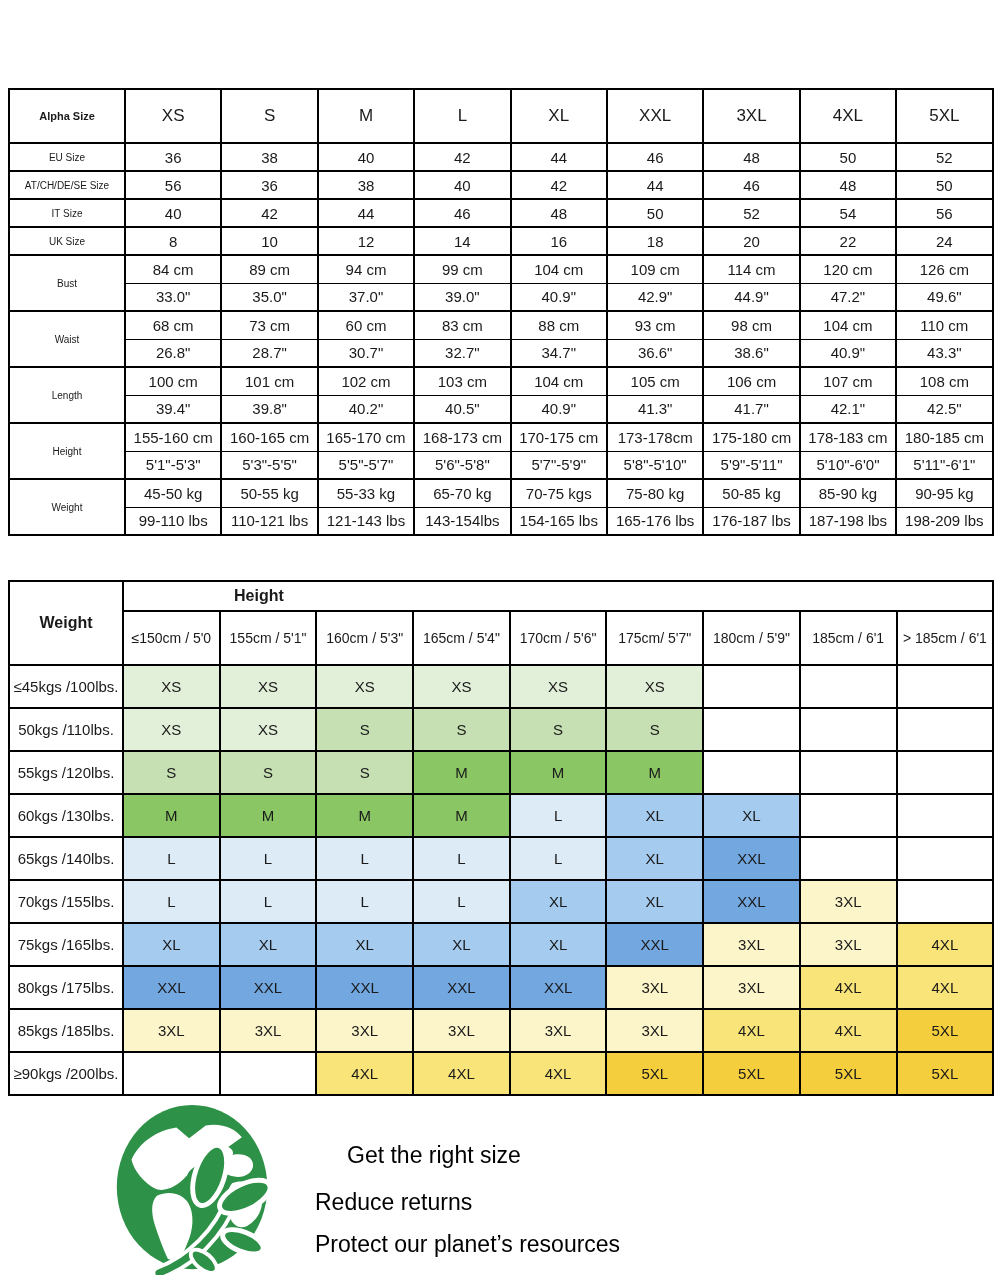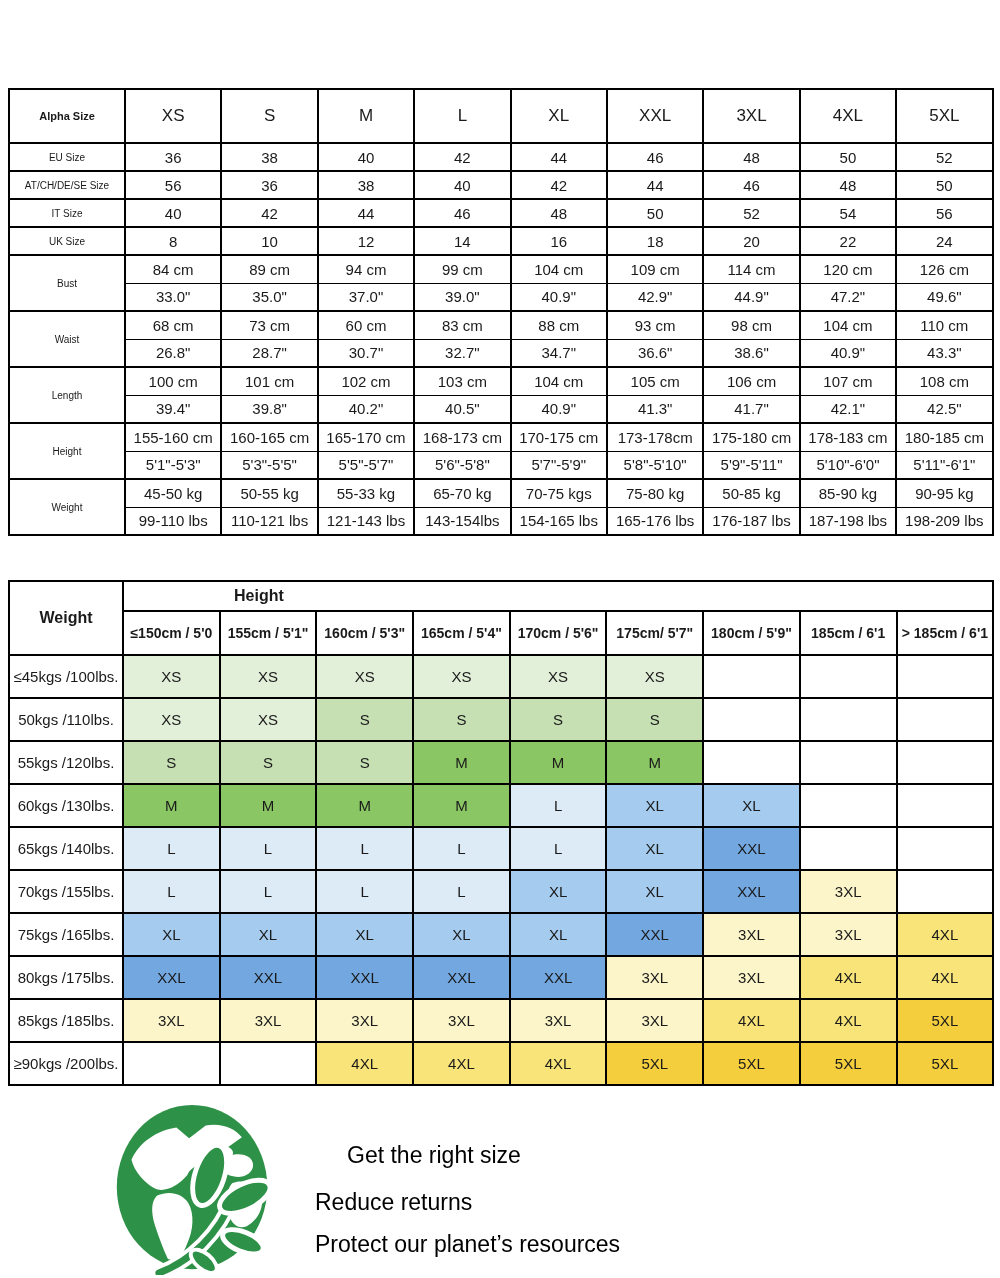--- a/index.html
+++ b/index.html
@@ -22,21 +22,21 @@
   #size-table tr.simple td { height:28px; }
   #size-table td.rowlabel, #size-table td.grouplabel { font-size:10px; }
   #size-table tr.mrow td { height:28px; }
   #size-table td.cm-cell { border-bottom-width:1px; }
   #size-table td.in-cell { border-top-width:1px; }
 
   
   #matrix-table { top:580px; }
   #matrix-table th.corner { font-weight:700; font-size:16px; }
   #matrix-table th.group { height:30px; font-weight:700; font-size:16px; text-align:left; padding-left:110px; }
-  #matrix-table tr.subhead th { height:44px; font-weight:700; font-size:14px; }
+  #matrix-table tr.subhead th { height:54px; font-weight:400; font-size:14px; }
   #matrix-table tr.mxrow td { height:43px; }
   #matrix-table td.mxlabel { font-size:15px; }
 
   
   .footer-line { position:absolute; left:315px; margin:0; font-size:23px; color:#000; }
   #fline0 { top:1142px;margin-left:32px; }
   #fline1 { top:1189px; }
   #fline2 { top:1231px; }
   .globe { position:absolute; left:95px; top:1103px; width:198px; height:172px; }
 </style>

